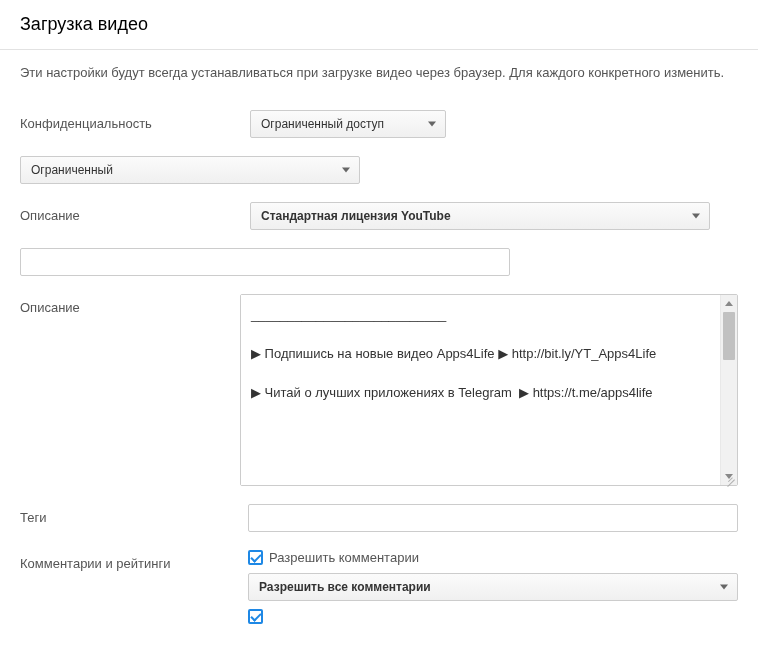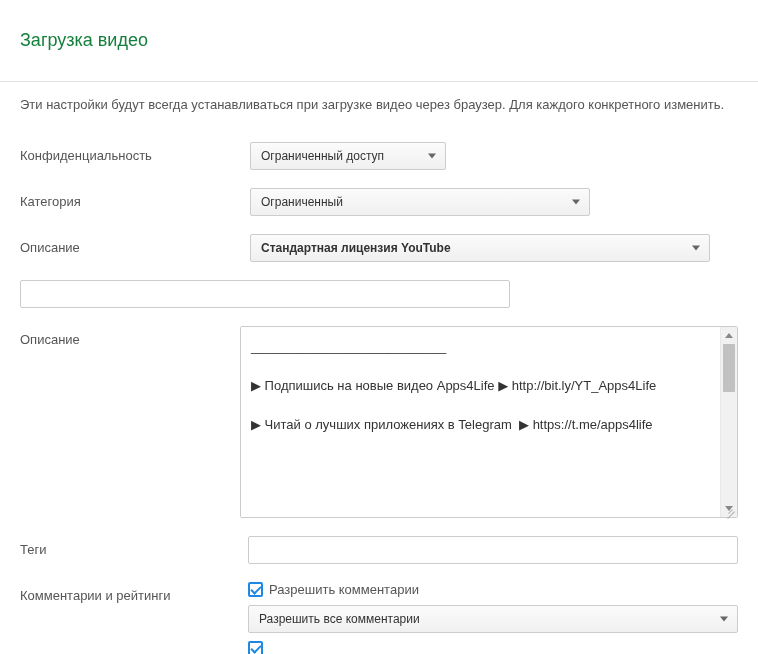--- a/index.html
+++ b/index.html
@@ -9,23 +9,23 @@
     }
     body {
       font-family: Arial, Helvetica, sans-serif;
       font-size: 13px;
       color: #555;
       background: #fff;
       width: 758px;
     }
     .page-title {
       font-size: 18px;
-      color: #15803d;
+      color: #000000;
       font-weight: 400;
-      padding: 30px 20px;
+      padding: 14px 20px;
     }
     .divider {
       border-bottom: 1px solid #e2e2e2;
     }
     .content {
       padding: 14px 20px;
     }
     .description-text {
       font-size: 13px;
       color: #555;
@@ -66,21 +66,21 @@
       transform: translateY(-50%);
       width: 0;
       height: 0;
       border-left: 4px solid transparent;
       border-right: 4px solid transparent;
       border-top: 5px solid #666;
     }
     .select.w1 { width: 196px; }
     .select.w2 { width: 340px; }
     .select.w3 { width: 460px; font-weight: bold; }
-    .select.w4 { width: 490px; }
+    .select.w4 { width: 490px; font-weight: bold; }
     .text-input {
       width: 490px;
       height: 28px;
       border: 1px solid #ccc;
       border-radius: 2px;
       padding: 0 8px;
       font-size: 13px;
       color: #333;
     }
     .textarea-wrap {
@@ -215,21 +215,20 @@
     <div class="form-label">Конфиденциальность</div>
     <div class="form-field">
       <div class="select w1">
         <span>Ограниченный доступ</span>
         <span class="caret"></span>
       </div>
     </div>
   </div>
 
   <div class="form-row">
-    <div class="form-label">Категория</div>
     <div class="form-field">
       <div class="select w2">
         <span>Ограниченный</span>
         <span class="caret"></span>
       </div>
     </div>
   </div>
 
   <div class="form-row">
     <div class="form-label">Описание</div>

